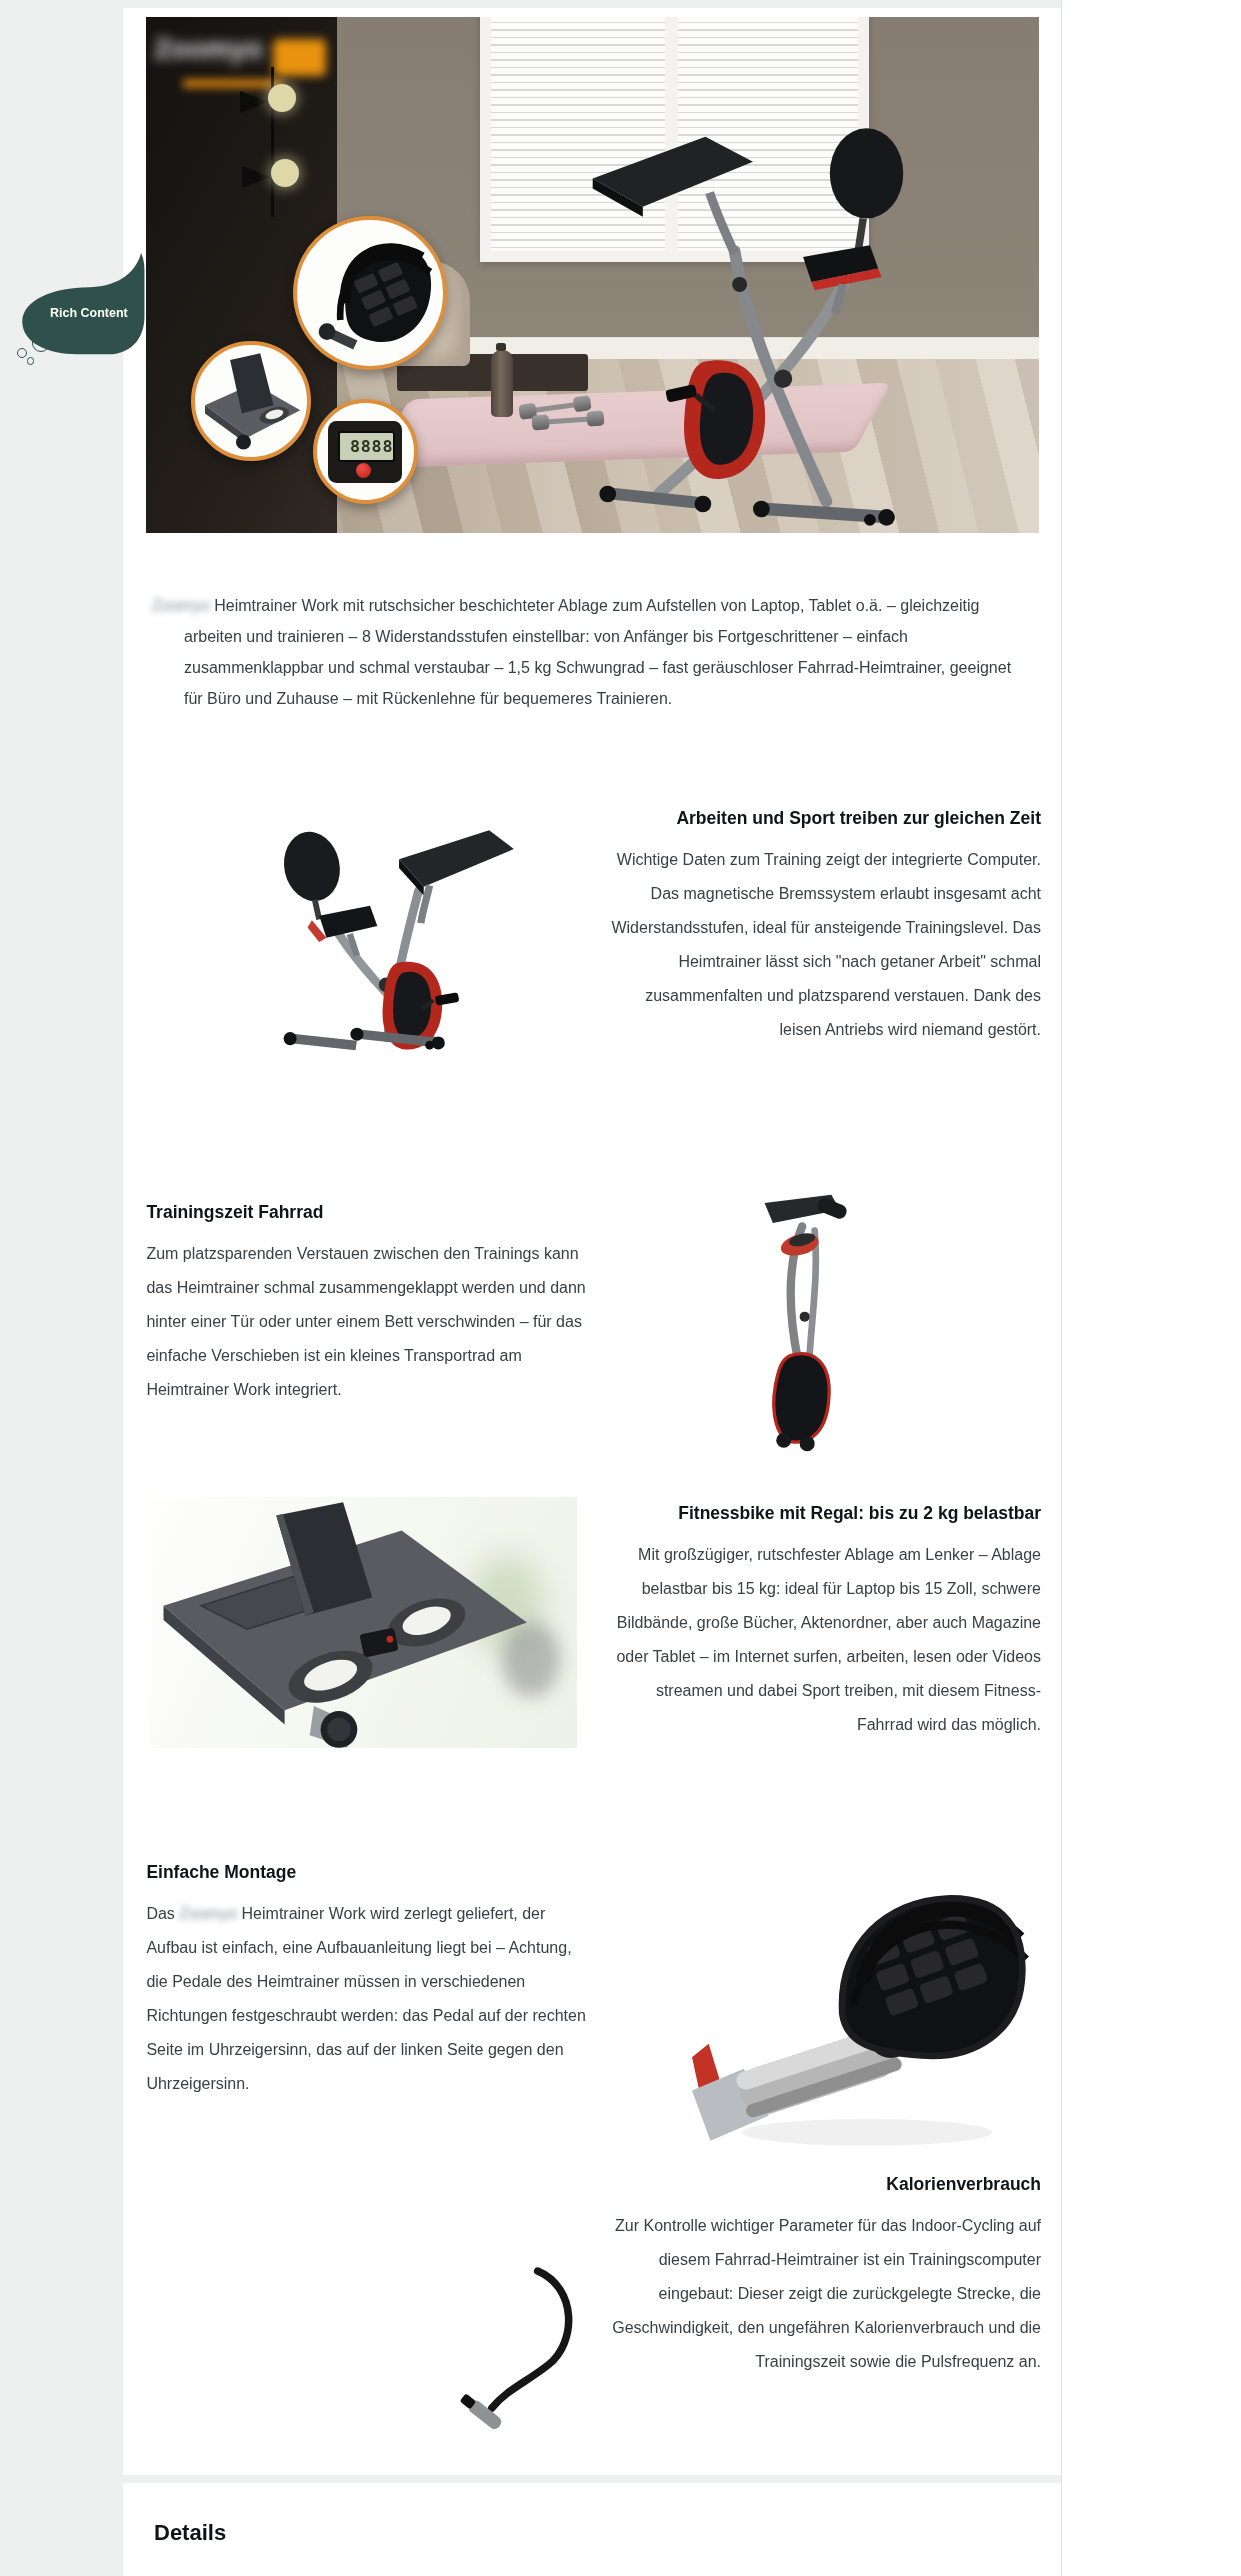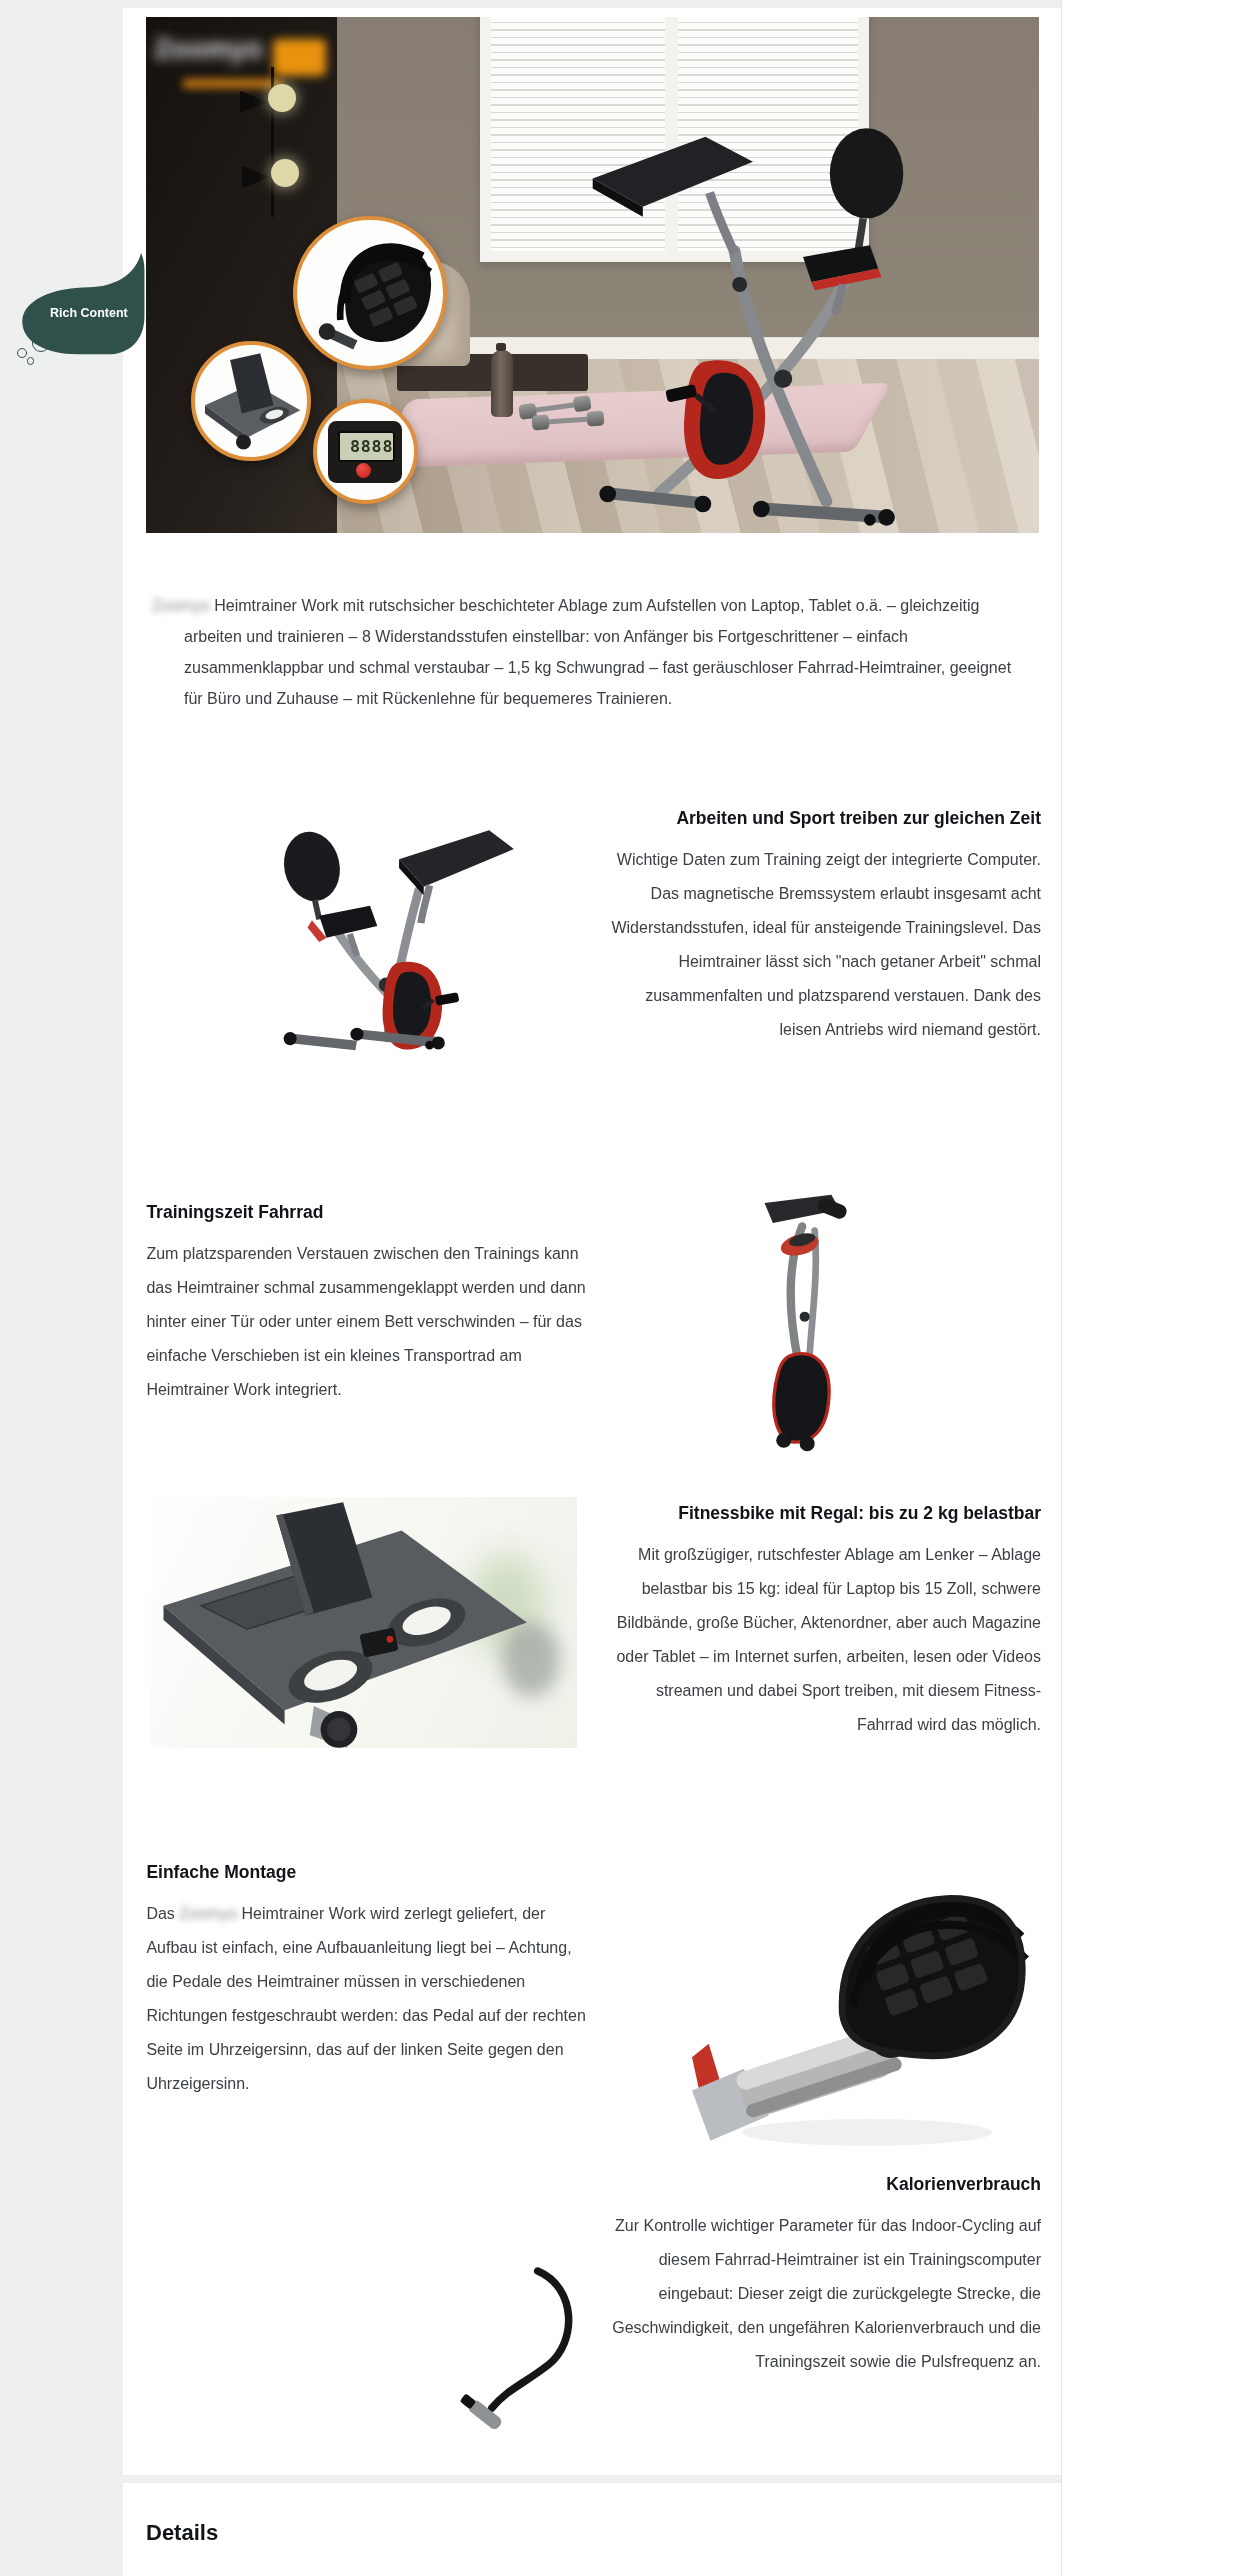--- a/index.html
+++ b/index.html
@@ -6,21 +6,21 @@
   body{
     width:1242px;height:2576px;position:relative;overflow:hidden;
     background:#eef0ef;
     font-family:"Liberation Sans", sans-serif;
     color:#3b4045;
   }
   
   .right-panel{position:absolute;left:1061px;top:0;width:180px;height:2576px;background:#ffffff;border-left:0.8px solid #e2e5e5;}
   .card{position:absolute;left:123px;top:8.4px;width:938px;height:2467px;background:#ffffff;}
   .details-card{position:absolute;left:123px;top:2483px;width:938px;height:93px;background:#ffffff;}
-  .details-card h2{margin:0;position:absolute;left:23px;top:37px;font-size:22px;font-weight:bold;color:#101418;}
+  .details-card h2{margin:0;position:absolute;left:31px;top:37px;font-size:22px;font-weight:bold;color:#101418;}
 
   
   .rc-badge{position:absolute;left:15px;top:251px;width:142px;height:125px;z-index:9;}
   .rc-badge .label{position:absolute;left:35px;top:55px;color:#fff;font-size:12.5px;font-weight:bold;white-space:nowrap;}
   .circ{position:absolute;border:1.7px solid #30504c;border-radius:50%;}
   .c-med{left:16.7px;top:82px;width:16.7px;height:16.7px;}
   .c-sm{left:1.7px;top:97px;width:8.4px;height:8.4px;}
   .c-xs{left:11.7px;top:106px;width:5.8px;height:5.8px;}
   .c-dot{position:absolute;left:22.6px;top:74px;width:4.2px;height:4.2px;background:#30504c;border-radius:50%;}
 

